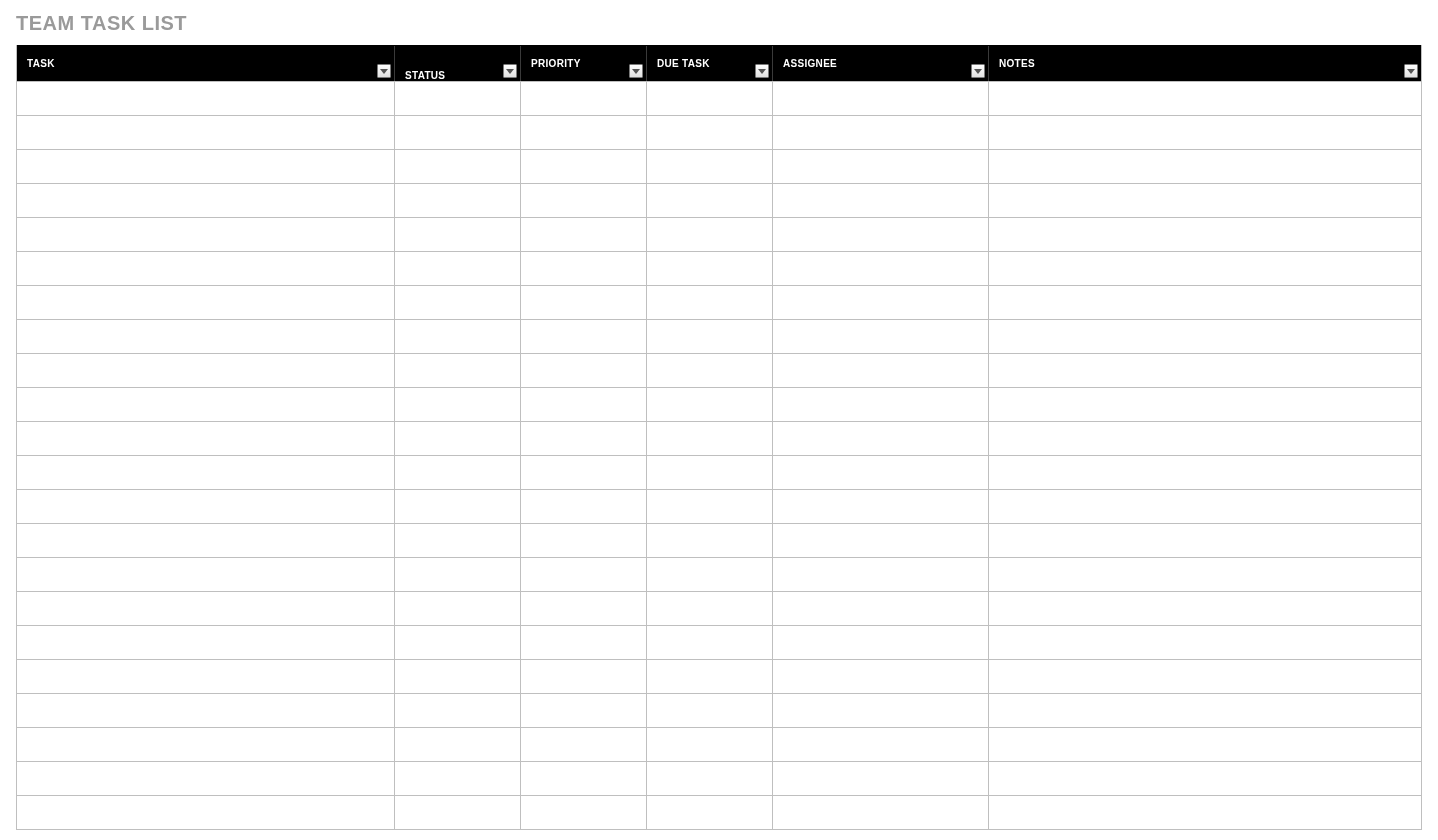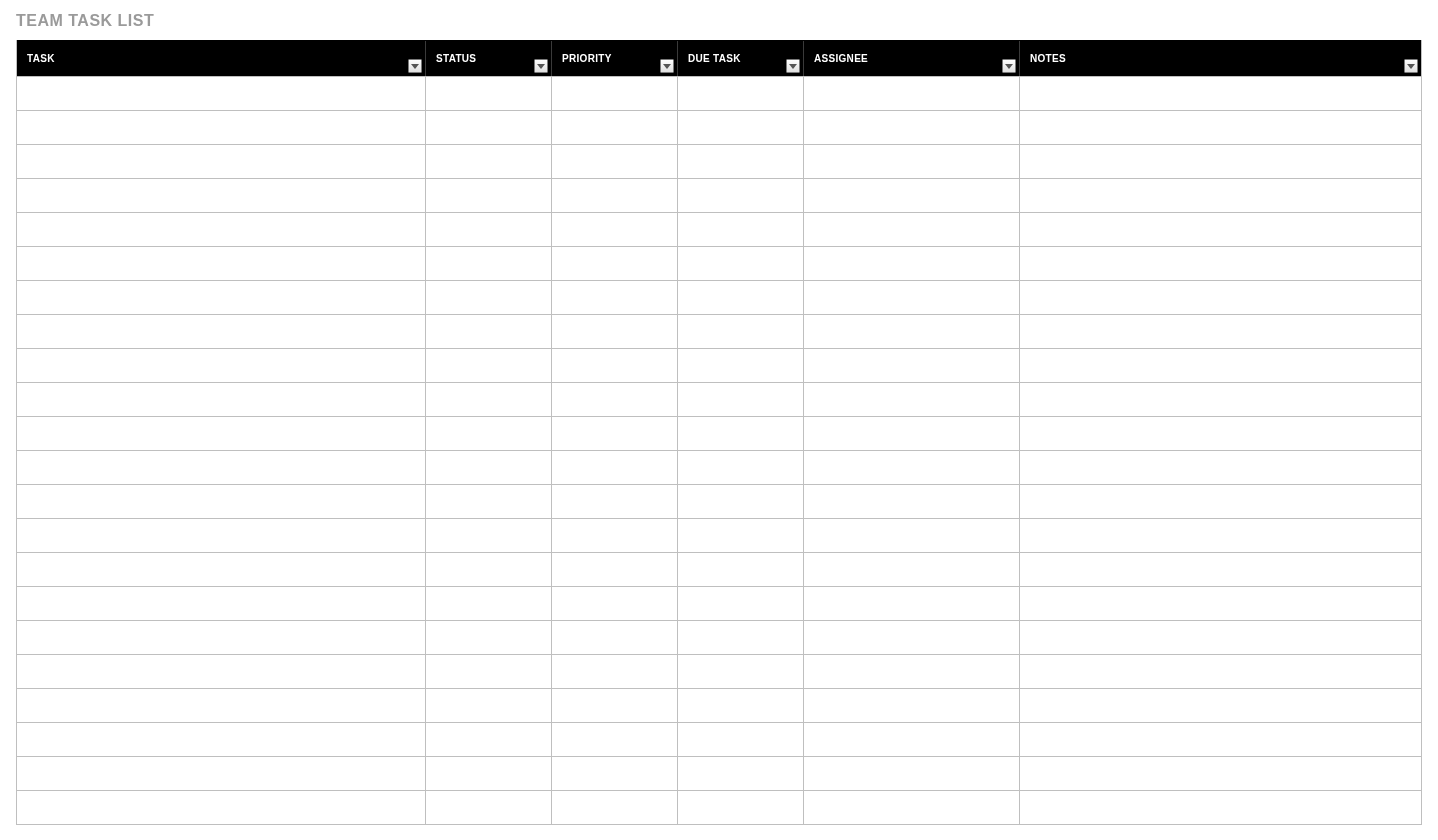--- a/index.html
+++ b/index.html
@@ -2,21 +2,21 @@
 <html><head>
 <meta charset="utf-8">
 <style>
   * { box-sizing: border-box; margin: 0; padding: 0; }
   body {
     font-family: Arial, Helvetica, sans-serif;
     background: #fff;
     padding: 12px 16px;
   }
   .title {
-    font-size: 16px;
+    font-size: 20px;
     font-weight: bold;
     letter-spacing: 0.5px;
     color: #9a9a9a;
     margin-bottom: 10px;
   }
   .sheet {
     border: 1px solid #bfbfbf;
     border-top: none;
     width: 100%;
   }
@@ -60,22 +60,22 @@
     background: #fff;
   }
   .body-cell {
     border-right: 1px solid #bfbfbf;
     height: 100%;
     padding: 4px 8px;
     font-size: 12px;
   }
   .body-cell:last-child { border-right: none; }
 
-  .col-task     { width: 409px; }
-  .col-status   { width: 126px; }
+  .col-task     { width: 378px; }
+  .col-status   { width: 126px; align-items: flex-end; }
   .col-priority { width: 126px; align-items: center; }
   .col-due      { width: 126px; }
   .col-assignee { width: 216px; align-items: center; }
   .col-notes    { flex: 1; }
 </style>
 </head>
 <body>
 
 <div class="title">TEAM TASK LIST</div>
 

